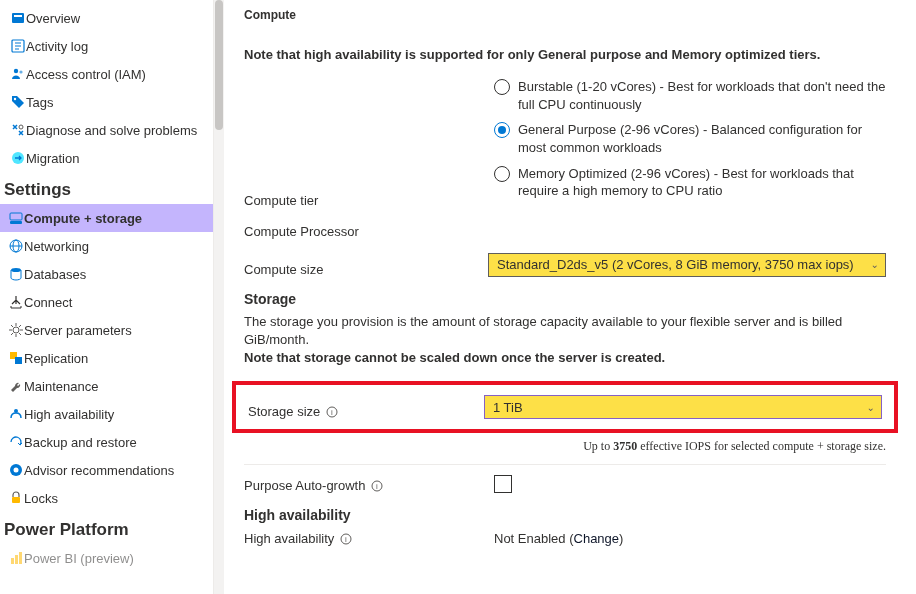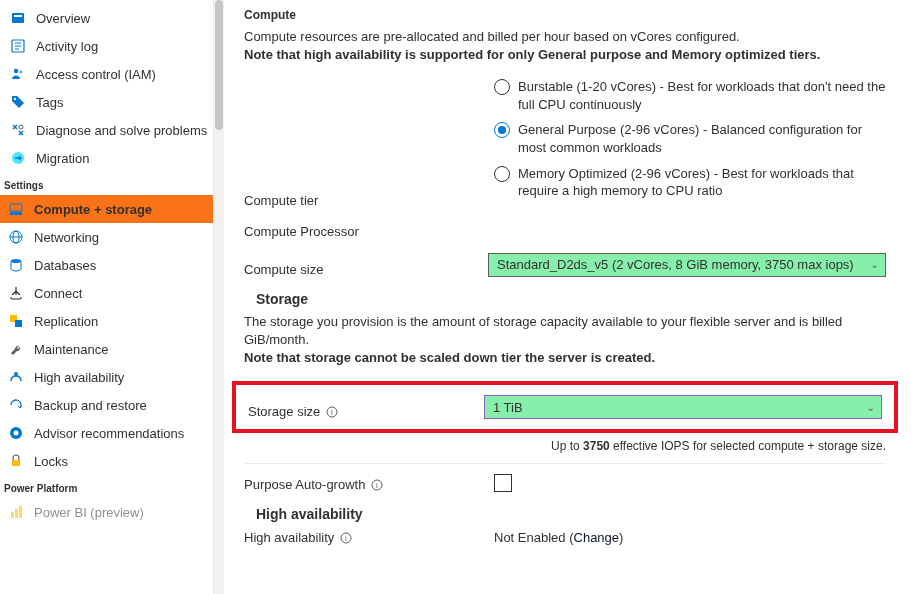--- a/index.html
+++ b/index.html
@@ -1,44 +1,44 @@
 <!DOCTYPE html>
 <html><head>
 <meta charset="utf-8">
 <style>
   * { box-sizing: border-box; margin: 0; padding: 0; }
   body { font-family: "Segoe UI", Arial, sans-serif; font-size: 13px; color: #323130; background: #fff; width: 916px; height: 594px; overflow: hidden; display: flex; }
   .sidebar { width: 214px; height: 594px; overflow-y: auto; border-right: 1px solid #edebe9; padding: 4px 0; }
   .scroll-track { width: 10px; background: #f3f2f1; position: relative; height: 594px; }
   .scroll-thumb { position: absolute; left: 1px; width: 8px; top: 0; height: 130px; background: #c8c6c4; border-radius: 4px; }
-  .nav-item { display: flex; align-items: center; gap: 10px; padding: 6px 8px; cursor: pointer; height: 28px; }
-  .nav-item.selected { background: #f97316; }
+  .nav-item { display: flex; align-items: center; padding: 6px 8px; cursor: pointer; height: 28px; }
+  .nav-item.selected { background: #c4b5fd; }
   .nav-item.selected .nav-text { font-weight: 600; }
   .nav-icon { width: 16px; height: 16px; display: flex; align-items: center; justify-content: center; flex-shrink: 0; }
   .nav-text { font-size: 13px; color: #323130; white-space: nowrap; }
-  .section-header { font-weight: 600; font-size: 10px; padding: 8px 8px 4px 4px; color: #323130; }
+  .section-header { font-weight: 600; font-size: 17px; padding: 8px 8px 4px 4px; color: #323130; }
   .group-top { padding-left: 2px; }
   .main { flex: 1; height: 594px; overflow-y: auto; padding: 8px 30px 10px 20px; position: relative; }
   .h-compute { font-weight: 600; font-size: 12px; margin-bottom: 6px; }
   .note { font-size: 13px; margin-bottom: 14px; line-height: 1.4; }
   .note b { font-weight: 600; }
   .form-row { display: flex; align-items: flex-end; margin-bottom: 14px; }
   .form-label { width: 250px; font-size: 13px; padding-top: 2px; display: flex; align-items: center; gap: 6px; }
   .form-control { flex: 1; }
   .radio-opt { display: flex; align-items: flex-start; gap: 8px; margin-bottom: 8px; font-size: 13px; line-height: 1.35; }
   .radio-circle { width: 16px; height: 16px; border: 1px solid #323130; border-radius: 50%; flex-shrink: 0; display: flex; align-items: center; justify-content: center; margin-top: 1px; }
   .radio-circle.checked { border-color: #0078d4; }
   .radio-dot { width: 8px; height: 8px; background: #0078d4; border-radius: 50%; }
-  .select { border: 1px solid #605e5c; height: 24px; width: 398px; display: flex; align-items: center; justify-content: space-between; padding: 0 6px 0 8px; font-size: 13px; background: #86efac; cursor: pointer; }
+  .select { border: 1px solid #605e5c; height: 24px; width: 398px; display: flex; align-items: center; justify-content: space-between; padding: 0 6px 0 8px; font-size: 13px; background: #fde047; cursor: pointer; }
   .select.purple { border-color: #8661c5; }
   .chev { font-size: 10px; color: #605e5c; }
-  .h-section { font-weight: 600; font-size: 14px; margin: 14px 0 6px 12px; }
+  .h-section { font-weight: 600; font-size: 14px; margin: 14px 0 6px 0; }
   .highlight-box { border: 4px solid #e81123; padding: 10px 12px; margin: 6px -12px 6px -12px; }
   .highlight-box .form-row { margin-bottom: 0; gap: 44px; }
-  .iops-note { text-align: right; font-size: 12px; margin-top: 4px; }
+  .iops-note { text-align: right; font-size: 12px; margin-top: 4px; font-family: Liberation Serif, serif; }
   .iops-note b { font-weight: 600; }
   .checkbox { width: 18px; height: 18px; border: 1px solid #323130; background: #fff; }
   .divider { border-top: 1px solid #edebe9; margin: 10px 0; }
   .link { color: #0f172a; cursor: pointer; }
   .info-icon { width: 12px; height: 12px; }
   svg { display: block; }
 </style>
 </head>
 <body>
 
@@ -139,20 +139,29 @@
         <svg width="16" height="16">
           <path d="M4 10l4-4 4 4M8 2v8" stroke="#323130" fill="none" stroke-width="1.2"></path>
           <path d="M3 12v2h10v-2" stroke="#323130" fill="none"></path>
         </svg>
       </span>
     <span class="nav-text">Connect</span>
   </div>
   <div class="nav-item">
     <span class="nav-icon">
         <svg width="16" height="16">
+          <circle cx="8" cy="8" r="3" fill="none" stroke="#605e5c"></circle>
+          <path d="M8 1v3M8 12v3M1 8h3M12 8h3M3 3l2 2M11 11l2 2M13 3l-2 2M5 11l-2 2" stroke="#605e5c"></path>
+        </svg>
+      </span>
+    <span class="nav-text">Server parameters</span>
+  </div>
+  <div class="nav-item">
+    <span class="nav-icon">
+        <svg width="16" height="16">
           <rect x="2" y="2" width="7" height="7" fill="#ffb900"></rect>
           <rect x="7" y="7" width="7" height="7" fill="#0078d4"></rect>
         </svg>
       </span>
     <span class="nav-text">Replication</span>
   </div>
   <div class="nav-item">
     <span class="nav-icon">
         <svg width="16" height="16">
           <path d="M11 5a3 3 0 00-4 3l-4 4 2 2 4-4a3 3 0 003-4l-2 2-1-1z" fill="#605e5c"></path>
@@ -211,21 +220,21 @@
 </div>
 
 <div class="scroll-track">
   <div class="scroll-thumb"></div>
 </div>
 
 <div class="main">
 
   <div class="h-compute">Compute</div>
   <div class="note">
-    <span>Compute resources are pre-allocated and billed per hour based on vCores configured.</span><br>
+    <br>
     <b>Note that high availability is supported for only General purpose and Memory optimized tiers.</b>
   </div>
 
   <div class="form-row">
     <div class="form-label">Compute tier</div>
     <div class="form-control">
       <div class="radio-opt">
         <span class="radio-circle"></span>
         <span>Burstable (1-20 vCores) - Best for workloads that don't need the full CPU continuously</span>
       </div>
@@ -252,21 +261,21 @@
       <div class="select">
         <span>Standard_D2ds_v5 (2 vCores, 8 GiB memory, 3750 max iops)</span>
         <span class="chev">⌄</span>
       </div>
     </div>
   </div>
 
   <div class="h-section">Storage</div>
   <div class="note">
     <span>The storage you provision is the amount of storage capacity available to your flexible server and is billed GiB/month.</span><br>
-    <b>Note that storage cannot be scaled down tier the server is created.</b>
+    <b>Note that storage cannot be scaled down once the server is created.</b>
   </div>
 
   <div class="highlight-box">
     <div class="form-row">
       <div class="form-label">
         <span>Storage size</span>
         <svg class="info-icon" viewBox="0 0 12 12">
             <circle cx="6" cy="6" r="5" fill="none" stroke="#605e5c"></circle>
             <text x="6" y="9" text-anchor="middle" font-size="8" fill="#605e5c">i</text>
           </svg>

